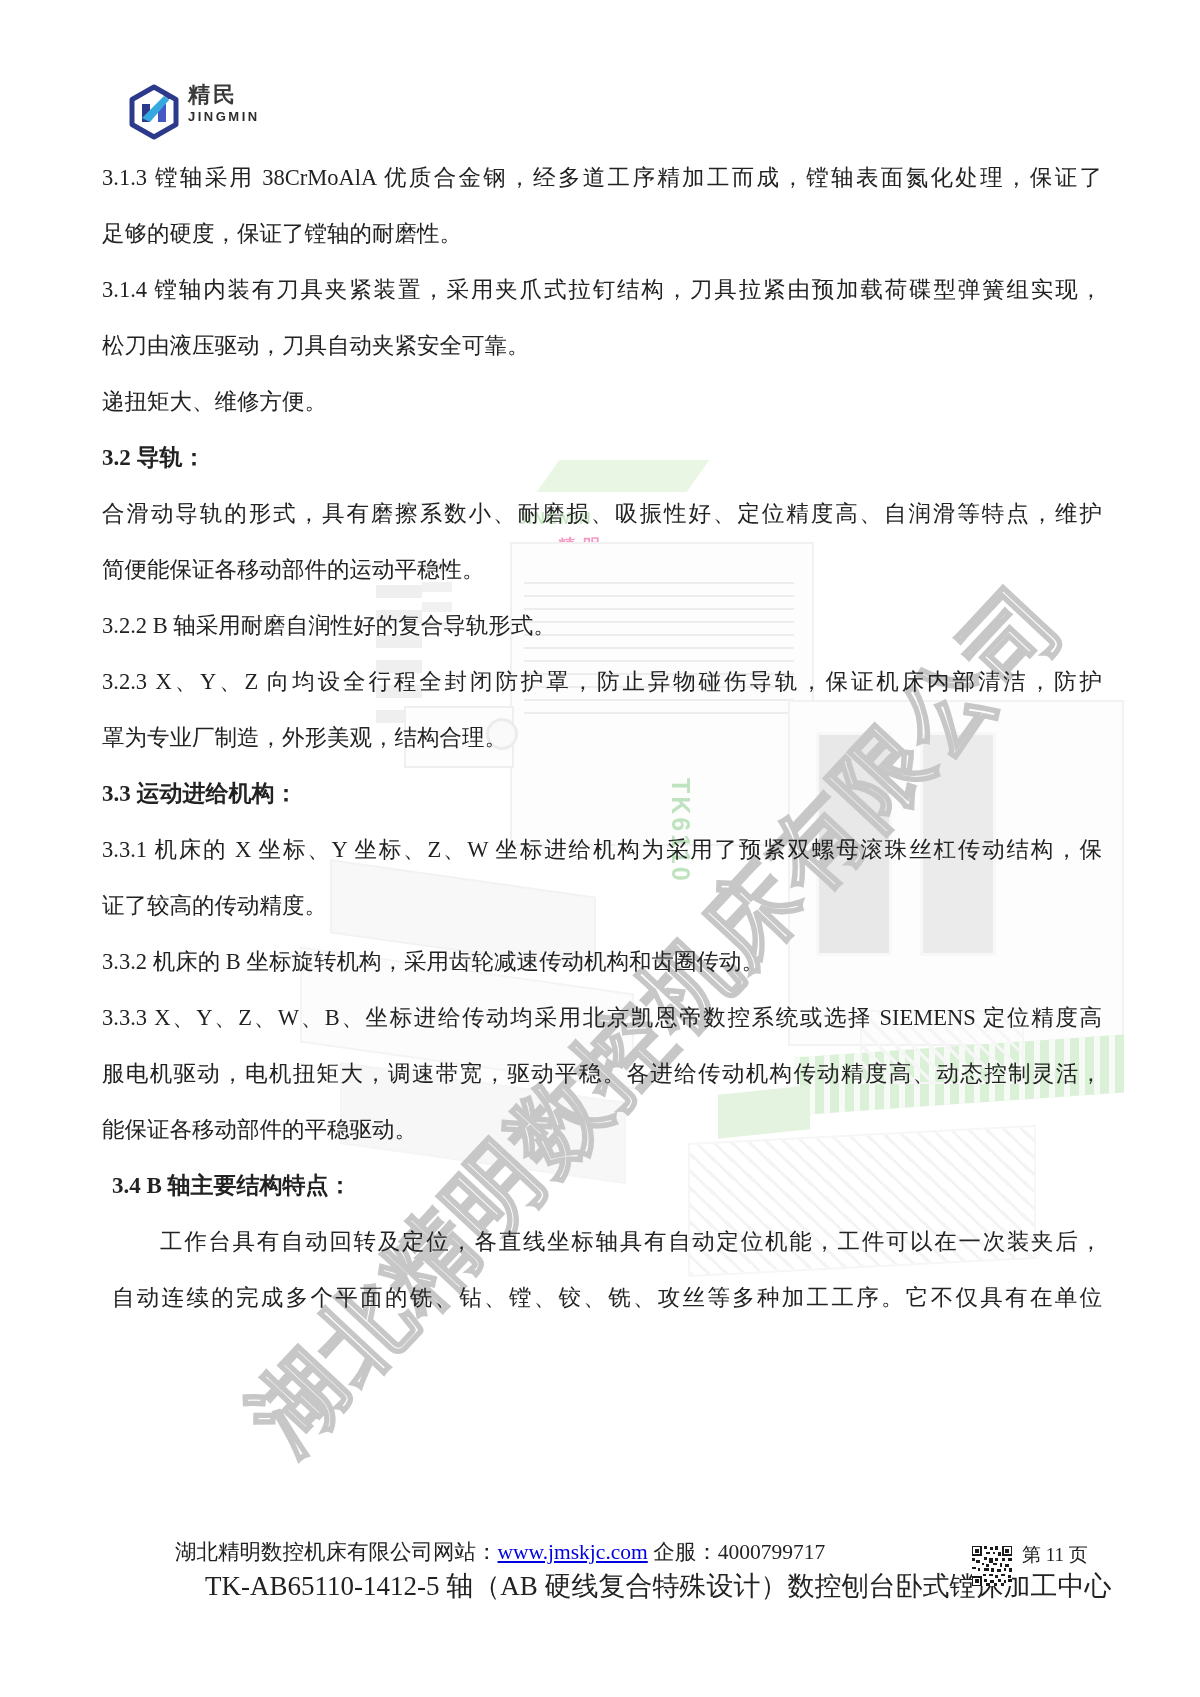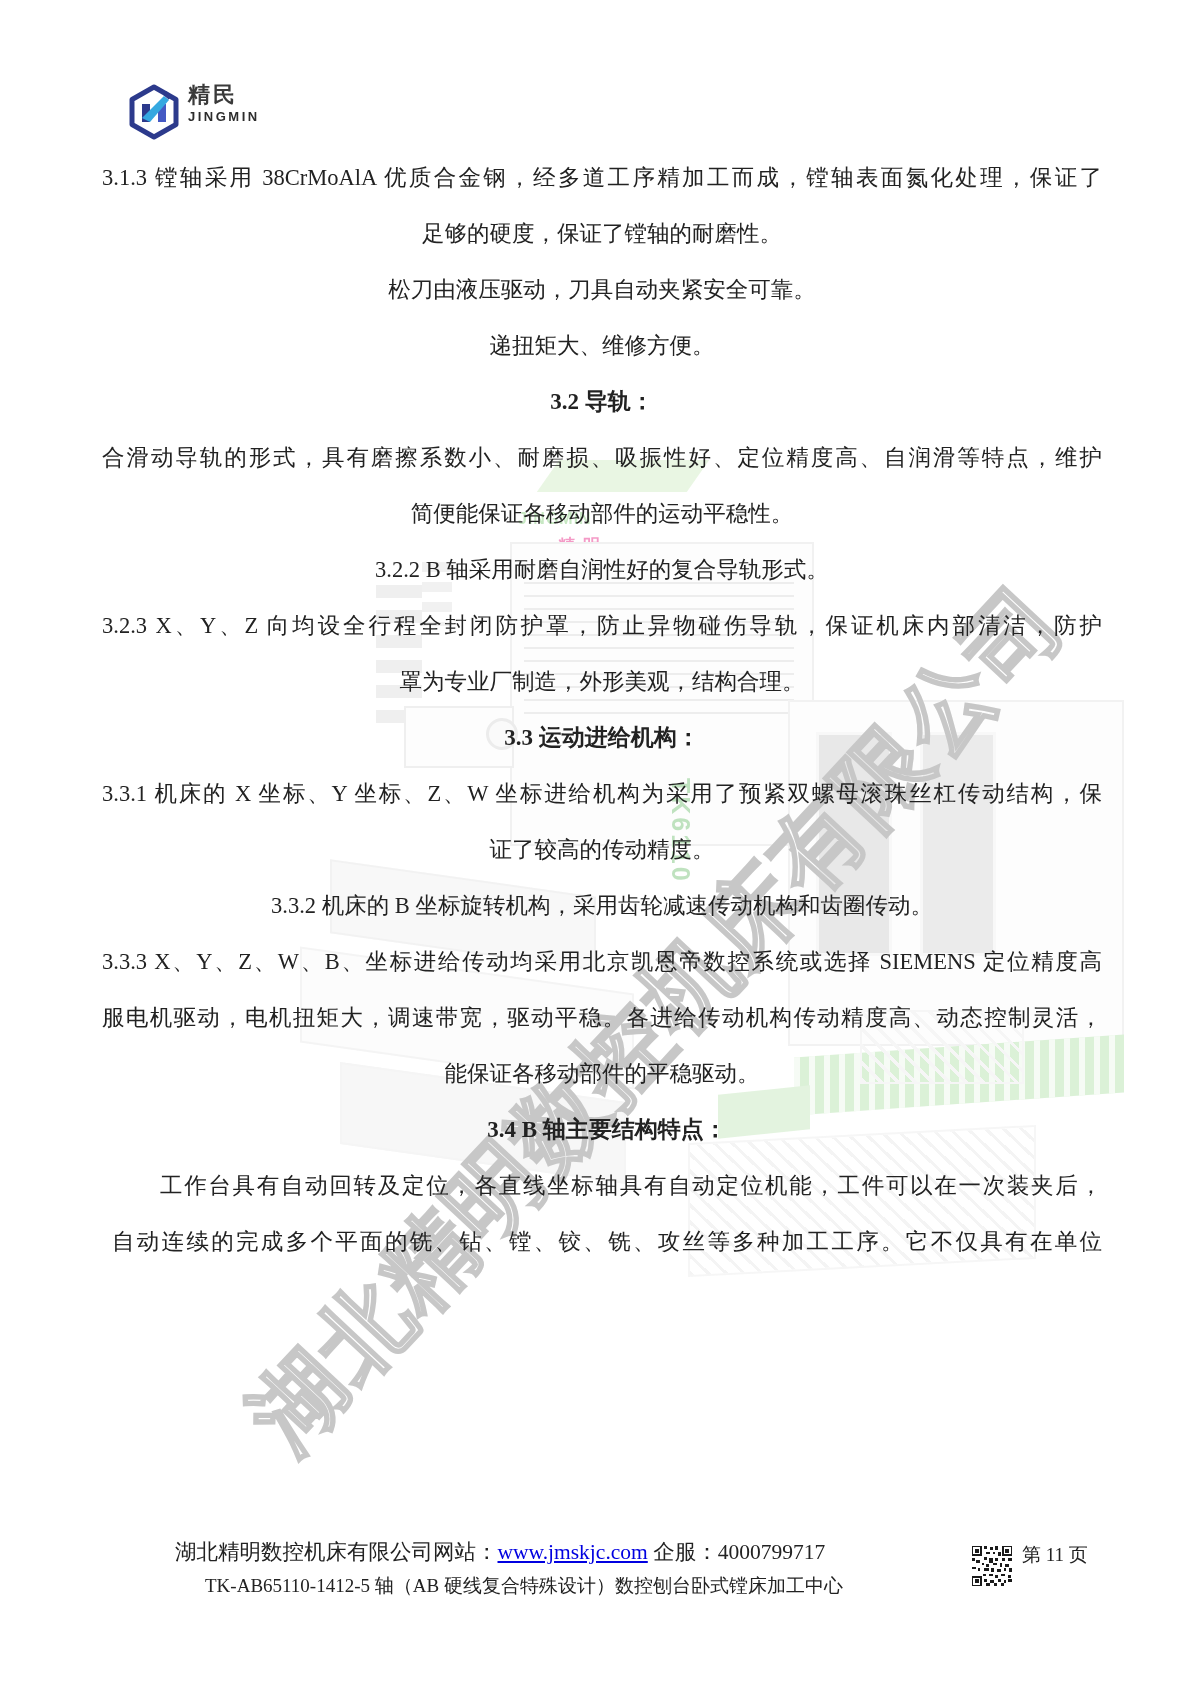--- a/index.html
+++ b/index.html
@@ -50,30 +50,30 @@
     transform:rotate(-47deg);transform-origin:0 50%;
     font-size:92px;font-weight:bold;line-height:130px;white-space:nowrap;
     letter-spacing:3px;
     color:transparent;
     -webkit-text-stroke:2.5px #c7c7c7;
     z-index:2;
   }
 
   
   .content{position:absolute;left:102px;top:150px;width:1000px;z-index:3;}
-  .line{height:56px;line-height:56px;font-size:22.5px;white-space:nowrap;text-align:center;}
+  .line{height:56px;line-height:56px;font-size:22.5px;white-space:nowrap;}
   .line.j{white-space:normal;text-align:justify;text-align-last:justify;text-justify:inter-ideograph;}
   .line.b{font-weight:bold;font-size:23px;}
   .line.ind1{padding-left:10px;}
   .line.ind2{padding-left:58px;}
 
   
   .footer{position:absolute;left:0;top:0;width:1200px;height:1697px;z-index:4;pointer-events:none;padding-left:19px;}
   .f-line1{position:absolute;left:175px;top:1538px;font-size:21.5px;line-height:28px;white-space:nowrap;}
-  .f-line2{position:absolute;left:205px;top:1572px;font-size:19px;line-height:28px;white-space:nowrap;}
+  .f-line2{position:absolute;left:205px;top:1572px;font-size:27px;line-height:28px;white-space:nowrap;}
   .f-link{color:#0000e0;text-decoration:underline;cursor:pointer;pointer-events:auto;}
   .f-page{position:absolute;left:1022px;top:1542px;font-size:19px;white-space:nowrap;}
   .f-qr{position:absolute;left:972px;top:1546px;width:40px;height:40px;}
 </style>
 </head>
 <body>
 
 <div class="page">
 
   <div class="logo">
@@ -113,20 +113,21 @@
     <div class="m-step3"></div>
     <div class="m-bedr"></div>
     <div class="m-bedr2"></div>
   </div>
 
   <div class="diag-wm">湖北精明数控机床有限公司</div>
 
   <div class="content">
     <div class="line j">3.1.3 镗轴采用 38CrMoAlA 优质合金钢，经多道工序精加工而成，镗轴表面氮化处理，保证了</div>
     <div class="line">足够的硬度，保证了镗轴的耐磨性。</div>
+    <div class="line j">3.1.4 镗轴内装有刀具夹紧装置，采用夹爪式拉钉结构，刀具拉紧由预加载荷碟型弹簧组实现，</div>
     <div class="line">松刀由液压驱动，刀具自动夹紧安全可靠。</div>
     <div class="line">递扭矩大、维修方便。</div>
     <div class="line b">3.2 导轨：</div>
     <div class="line j">合滑动导轨的形式，具有磨擦系数小、耐磨损、吸振性好、定位精度高、自润滑等特点，维护</div>
     <div class="line">简便能保证各移动部件的运动平稳性。</div>
     <div class="line">3.2.2  B 轴采用耐磨自润性好的复合导轨形式。</div>
     <div class="line j">3.2.3   X、Y、Z 向均设全行程全封闭防护罩，防止异物碰伤导轨，保证机床内部清洁，防护</div>
     <div class="line">罩为专业厂制造，外形美观，结构合理。</div>
     <div class="line b">3.3 运动进给机构：</div>
     <div class="line j">3.3.1 机床的 X 坐标、Y 坐标、Z、W 坐标进给机构为采用了预紧双螺母滚珠丝杠传动结构，保</div>

